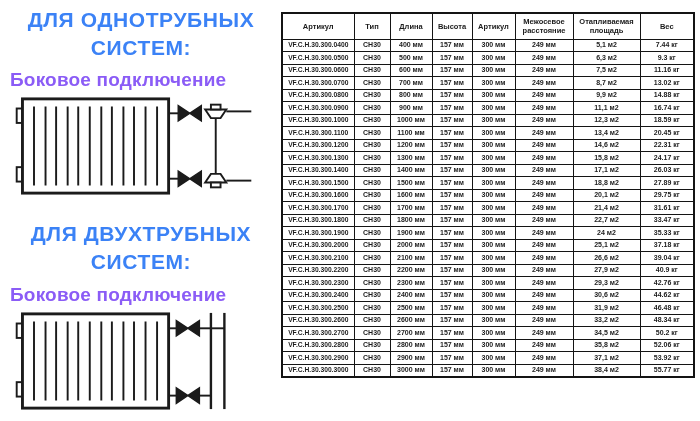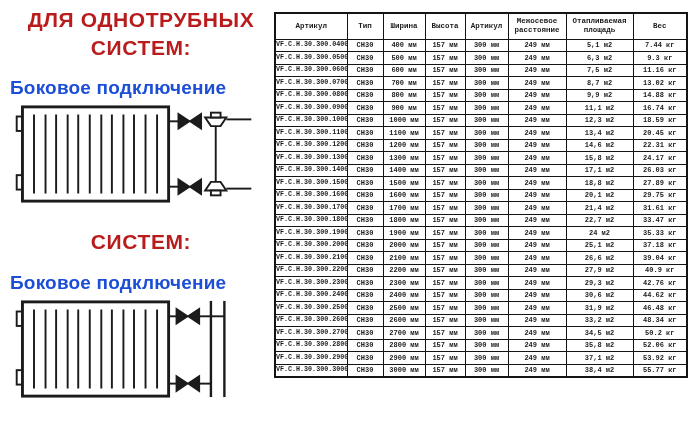--- a/index.html
+++ b/index.html
@@ -1,27 +1,27 @@
 <!DOCTYPE html>
 <html><head>
 <meta charset="utf-8">
 <style>
   * { margin:0; padding:0; box-sizing:border-box; }
   body { background:#e8e8e8; font-family:"Liberation Sans", sans-serif; }
   .page { position:relative; width:700px; height:421px; background:#ffffff; color:#1b1b1b; overflow:hidden; }
 
   
   .left-panel { position:absolute; left:10px; top:6px; width:262px; }
-  .section-title { text-align:center; font-weight:700; font-size:21px; line-height:1.32; letter-spacing:.6px; color:#b91c1c; }
-  .section-sub { font-weight:700; font-size:19px; letter-spacing:.2px; margin-top:16px; color:#1d4ed8; }
+  .section-title { text-align:center; font-weight:700; font-size:21px; line-height:1.32; letter-spacing:.6px; color:#3b82f6; }
+  .section-sub { font-weight:700; font-size:19px; letter-spacing:.2px; margin-top:8px; color:#8b5cf6; }
   .diagram { display:block; margin-top:5px; width:248px; height:100px; }
   .section + .section { margin-top:24px; }
 
   
-  .right-panel { position:absolute; left:274px; top:12px;font-family:Liberation Mono, monospace; }
+  .right-panel { position:absolute; left:281px; top:12px; }
   table.spec { border-collapse:collapse; table-layout:fixed; width:412px; border:2px solid #141414; background:#fff; }
   table.spec th, table.spec td {
     border:1px solid #141414; font-weight:700; text-align:center; vertical-align:middle;
     font-size:7px; line-height:1.15; padding:0; height:12.5px; color:#1b1b1b;
     white-space:nowrap; overflow:hidden;
   }
   table.spec thead th { height:26px; font-size:7.5px; line-height:1.2; white-space:normal; }
   table.spec td:first-child { font-size:6.7px; letter-spacing:0; }
 </style>
 </head>
@@ -62,20 +62,21 @@
             <polygon points="204,81 214,81 220,90 198,90" fill="#fff" stroke-width="2"></polygon>
             <rect x="204" y="90" width="10" height="5" fill="#fff" stroke-width="2"></rect>
             <path stroke-width="2" d="M220 88H246"></path>
           </g>
         </g>
       </svg>
     </div>
 
     <div class="section">
       <div class="section-title">
+        <div>ДЛЯ ДВУХТРУБНЫХ</div>
         <div>СИСТЕМ:</div>
       </div>
       <div class="section-sub">Боковое подключение</div>
 
       <svg class="diagram" viewBox="0 0 248 104">
         <g stroke="#1b1b1b" fill="none">
           <g>
             <rect x="2" y="13" width="7" height="15" stroke-width="2" fill="#fff"></rect>
             <rect x="2" y="74" width="7" height="15" stroke-width="2" fill="#fff"></rect>
             <rect x="8" y="3" width="152" height="98" stroke-width="3" fill="#fff"></rect>
@@ -112,21 +113,21 @@
           <col style="width:40px">
         <col style="width:43px">
           <col style="width:58px">
           <col style="width:67px">
           <col style="width:54px">
       </colgroup>
       <thead>
         <tr>
             <th>Артикул</th>
             <th>Тип</th>
-            <th>Ширина</th>
+            <th>Длина</th>
             <th>Высота</th>
             <th>Артикул</th>
             <th>Межосевое расстояние</th>
             <th>Отапливаемая площадь</th>
             <th>Вес</th>
           </tr>
       </thead>
       <tbody>
           <tr>
             <td>VF.C.H.30.300.0400</td>

